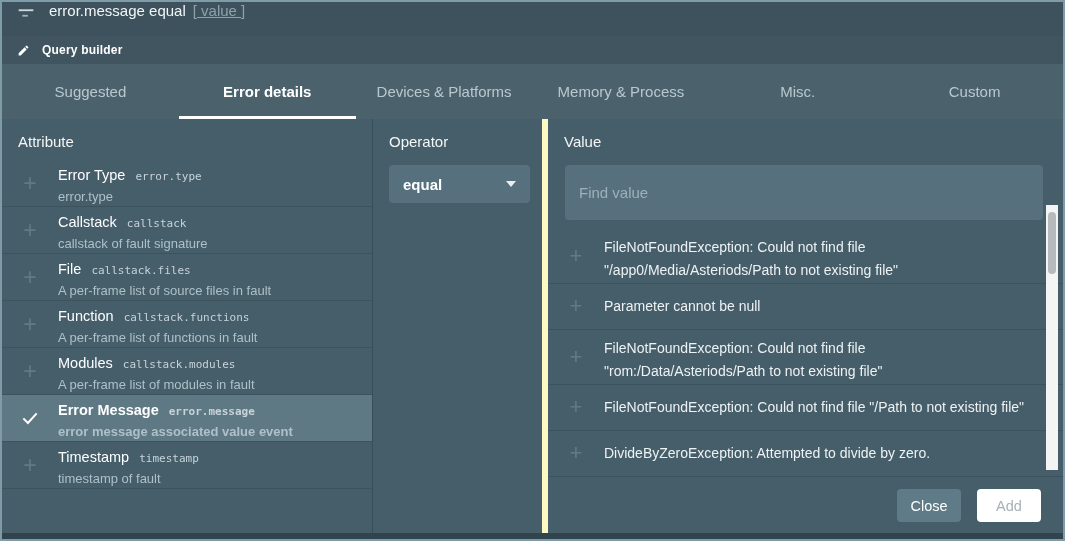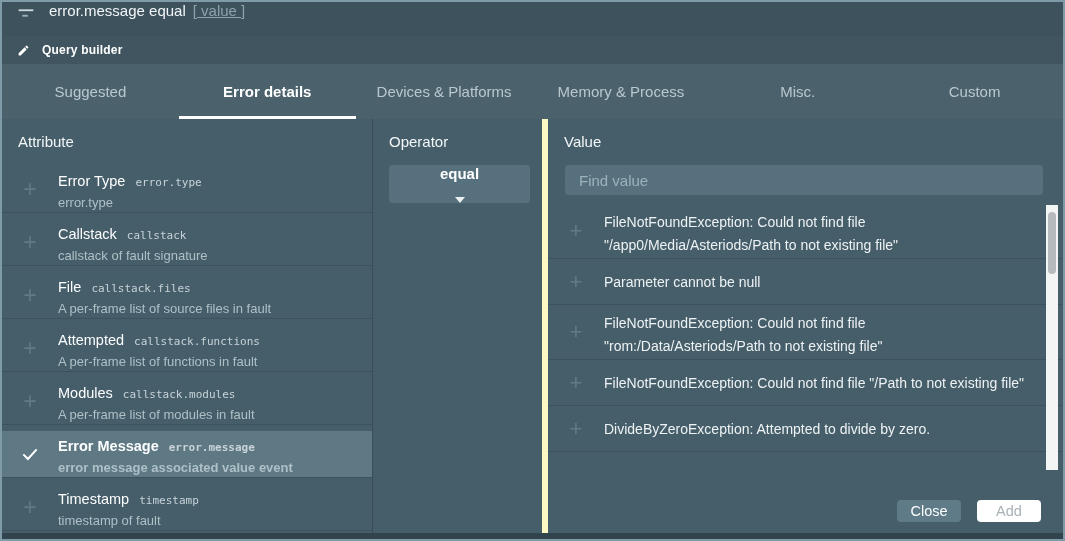--- a/index.html
+++ b/index.html
@@ -25,60 +25,60 @@
   .tabbar { flex:0 0 55px; background:#4b626d; display:flex; }
   .tab { flex:1; display:flex; align-items:center; justify-content:center;
          color:#b9c8cf; font-size:15px; position:relative; cursor:pointer; }
   .tab.active { color:#ffffff; font-weight:700; }
   .tab.active::after { content:""; position:absolute; left:0; right:0; bottom:0; height:3px; background:#ffffff; }
 
   
   .content { flex:1; display:flex; min-height:0; }
   .panel-header { color:#f2f6f7; font-size:15px; padding:13px 16px 8px; line-height:20px; }
 
-  .left-panel { width:371px; flex:0 0 371px; border-right:1px solid #374e58; display:flex; flex-direction:column;gap:6px; }
+  .left-panel { width:371px; flex:0 0 371px; border-right:1px solid #374e58; display:flex; flex-direction:column; }
   .attr-row { display:flex; border-bottom:1px solid #3c525d; height:47px; cursor:pointer; }
   .attr-row.selected { background:#5e7984;font-weight:bold; }
   .row-icon { width:56px; flex:0 0 56px; display:flex; align-items:center; justify-content:center;
               color:#5f7b87; font-size:23px; font-weight:400; line-height:1; }
   .attr-row.selected .row-icon { color:#ffffff; }
   .row-text { flex:1; padding-top:4px; min-width:0; }
   .row-line1 { line-height:21px; white-space:nowrap; }
   .row-title { color:#fdfeff; font-size:14.5px; }
   .row-key { color:#c7d3d9; font-family:"DejaVu Sans Mono",monospace; font-size:11px; margin-left:10px; }
   .row-desc { color:#aec0c8; font-size:13px; line-height:20px; white-space:nowrap; }
 
   .mid-panel { width:175px; flex:0 0 175px; border-right:6px solid #fef9c3; }
   .select-box { margin:5px 12px 0 16px; height:38px; background:#56717d; border-radius:4px;
                 display:flex; align-items:center; justify-content:space-between;
-                padding:0 14px; color:#ffffff; font-size:15px; font-weight:700; cursor:pointer;flex-direction:column; }
+                padding:0 14px; color:#ffffff; font-size:15px; font-weight:700; cursor:pointer; }
   .caret { width:0; height:0; border-left:5px solid transparent; border-right:5px solid transparent;
            border-top:6px solid #e9eff1; }
 
   .right-panel { flex:1; position:relative; display:flex; flex-direction:column; min-width:0; }
-  .value-search { margin:5px 20px 0 17px; height:30px; background:#56717d; border:none; border-radius:4px;
+  .value-search { margin:5px 20px 0 17px; height:56px; background:#56717d; border:none; border-radius:4px;
                   padding:0 14px; color:#e9eff1; font-size:15px; outline:none;
                   font-family:"Liberation Sans","DejaVu Sans",sans-serif; }
   .value-search::placeholder { color:#9db1bb; }
 
   .value-list { margin-top:9px; height:265px; overflow:hidden; }
   .value-row { display:flex; border-bottom:1px solid #3c525d; cursor:pointer; }
   .value-row .row-icon { font-size:22px; }
   .value-row.single { height:46px; align-items:center; }
   .value-row.double { height:55px; }
   .value-row.double .vtext { padding-top:7px; }
   .vtext { color:#edf2f4; font-size:14px; line-height:23px; min-width:0; }
   .value-row.single .vtext { line-height:18px; }
 
   .scrollbar { position:absolute; top:86px; right:5px; width:12px; height:265px; background:#f3f5f5; }
   .scroll-thumb { position:absolute; top:7px; left:2px; width:8px; height:62px; background:#b7babc; border-radius:4px; }
 
   .footer { flex:1; display:flex; align-items:flex-end; justify-content:flex-end;
             gap:16px; padding:0 22px 11px 0; }
-  .btn { height:22px; min-width:64px; border:none; border-radius:4px; font-size:14.5px;
+  .btn { height:33px; min-width:64px; border:none; border-radius:4px; font-size:14.5px;
          font-family:"Liberation Sans","DejaVu Sans",sans-serif; cursor:pointer; padding:0 12px; }
   .btn-close { background:#5e7b87; color:#ffffff; }
   .btn-add { background:#ffffff; color:#a7b1b6; }
 
   .bottom-strip { flex:0 0 6px; background:#31434c; }
 
   .icon-svg { display:block; }
 </style>
 </head>
 <body>
@@ -147,21 +147,21 @@
         <div class="row-icon">+</div>
         <div class="row-text">
           <div class="row-line1"><span class="row-title">File</span><span class="row-key">callstack.files</span></div>
           <div class="row-desc">A per-frame list of source files in fault</div>
         </div>
       </div>
 
       <div class="attr-row">
         <div class="row-icon">+</div>
         <div class="row-text">
-          <div class="row-line1"><span class="row-title">Attempted</span><span class="row-key">callstack.functions</span></div>
+          <div class="row-line1"><span class="row-title">Function</span><span class="row-key">callstack.functions</span></div>
           <div class="row-desc">A per-frame list of functions in fault</div>
         </div>
       </div>
 
       <div class="attr-row">
         <div class="row-icon">+</div>
         <div class="row-text">
           <div class="row-line1"><span class="row-title">Modules</span><span class="row-key">callstack.modules</span></div>
           <div class="row-desc">A per-frame list of modules in fault</div>
         </div>

